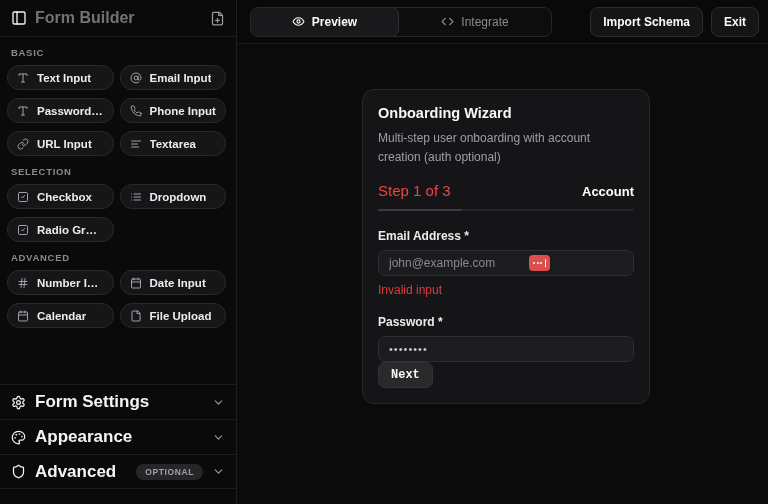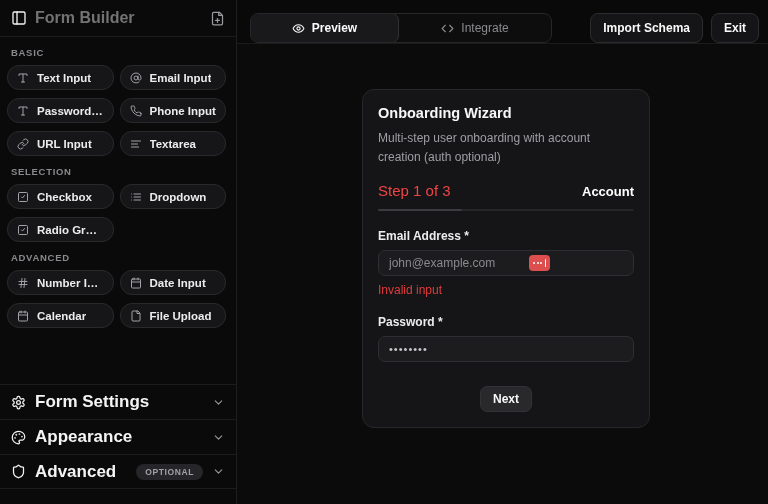--- a/index.html
+++ b/index.html
@@ -28,21 +28,21 @@
   .field-btn .fi { color:#a1a1a6; }
   .field-btn span { overflow:hidden; text-overflow:ellipsis; }
 
   .sb-bottom { position:absolute; left:0; right:0; bottom:15px; }
   .sb-row { display:flex; align-items:center; gap:9px; height:35px; padding:0 11px; border-top:1px solid #1c1c1c; cursor:pointer; }
   .sb-row:last-child { border-bottom:1px solid #1c1c1c; }
   .sb-row-label { font-size:17px; font-weight:700; color:#f4f4f5; flex:1; }
   .badge-pill { background:#262629; color:#a1a1a6; font-size:8.5px; font-weight:700; letter-spacing:.6px; padding:3px 9px; border-radius:999px; }
 
   
-  .topbar { position:absolute; left:237px; top:0; width:531px; height:44px; background:#090909; border-bottom:1px solid #1b1b1b; display:flex; align-items:flex-end; padding:0 9px 0 13px; }
+  .topbar { position:absolute; left:237px; top:0; width:531px; height:44px; background:#090909; border-bottom:1px solid #1b1b1b; display:flex; align-items:center; padding:0 9px 0 13px; }
   .tabgroup { display:flex; align-items:stretch; width:302px; height:30px; background:#0d0d0d; border:1px solid #272729; border-radius:8px; overflow:hidden; }
   .tab { display:flex; align-items:center; justify-content:center; gap:7px; font-size:12px; cursor:pointer; }
   .tab-active { width:149px; background:#19191b; border:1px solid #303033; border-radius:7px; margin:-1px 0 -1px -1px; color:#fafafa; font-weight:600; }
   .tab-idle { flex:1; color:#8a8a8e; }
   .topbar .spacer { flex:1; }
   .tb-btn { height:30px; display:flex; align-items:center; padding:0 12px; background:#151517; border:1px solid #2c2c2f; border-radius:8px; color:#fafafa; font-family:inherit; font-size:12px; font-weight:600; cursor:pointer; margin-left:8px; }
 
   
   .canvas { position:absolute; left:237px; top:48px; width:531px; height:456px; background:#0b0b0b; }
   .card { position:absolute; left:125px; top:41px; width:288px; background:#151517; border:1px solid #27272a; border-radius:12px; padding:15px; }
@@ -58,21 +58,21 @@
   .flabel { font-size:12px; font-weight:600; color:#ececee; }
   .inp-wrap { position:relative; margin-top:7px; }
   .inp { width:100%; height:26px; background:#1c1c1f; border:1px solid #2e2e32; border-radius:7px; padding:0 10px; color:#d4d4d8; font-family:inherit; font-size:12px; outline:none; }
   .inp::placeholder { color:#8a8a8e; }
   .inp-pwd { font-size:11px; letter-spacing:1px; color:#c8c8cc; }
   .autofill { position:absolute; right:84px; top:50%; transform:translateY(-50%); width:21px; height:16px; background:#dd4f4f; border:none; border-radius:4px; display:flex; align-items:center; justify-content:center; gap:1.5px; cursor:pointer; }
   .autofill i { display:block; width:2px; height:2px; background:#fff; border-radius:50%; }
   .autofill .bar { width:1.5px; height:8px; background:#fff; border-radius:1px; margin-left:1px; }
   .err { margin-top:7px; font-size:12px; color:#e03b3b; }
 
-  .card-footer { margin-top:24px; display:flex; justify-content:center; }
+  .card-footer { display:flex; justify-content:flex-start;font-family:Liberation Mono, monospace; }
   .next-btn { background:#29292c; border:1px solid #323236; border-radius:7px; padding:5px 12px; color:#f7f7f8; font-family:inherit; font-size:12px; font-weight:600; cursor:pointer; }
 </style>
 </head>
 <body>
 
 <div class="app">
 
   <div class="sidebar">
     <div class="sb-header">
       <svg class="icon ic16" viewBox="0 0 24 24" fill="none" stroke="currentColor" stroke-width="2" stroke-linecap="round" stroke-linejoin="round">

